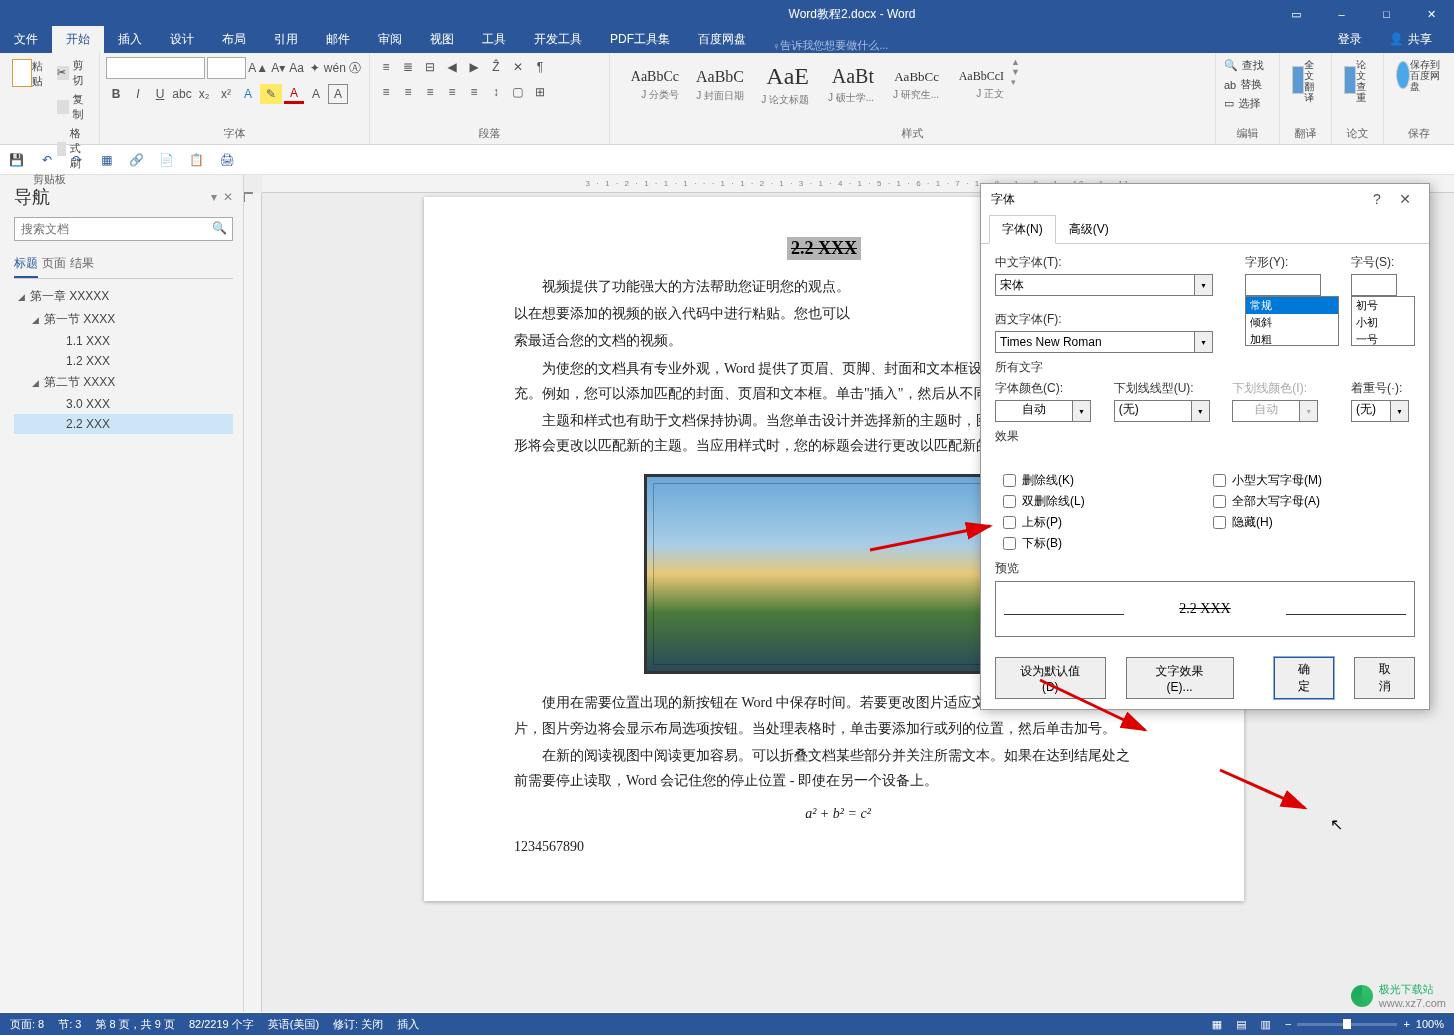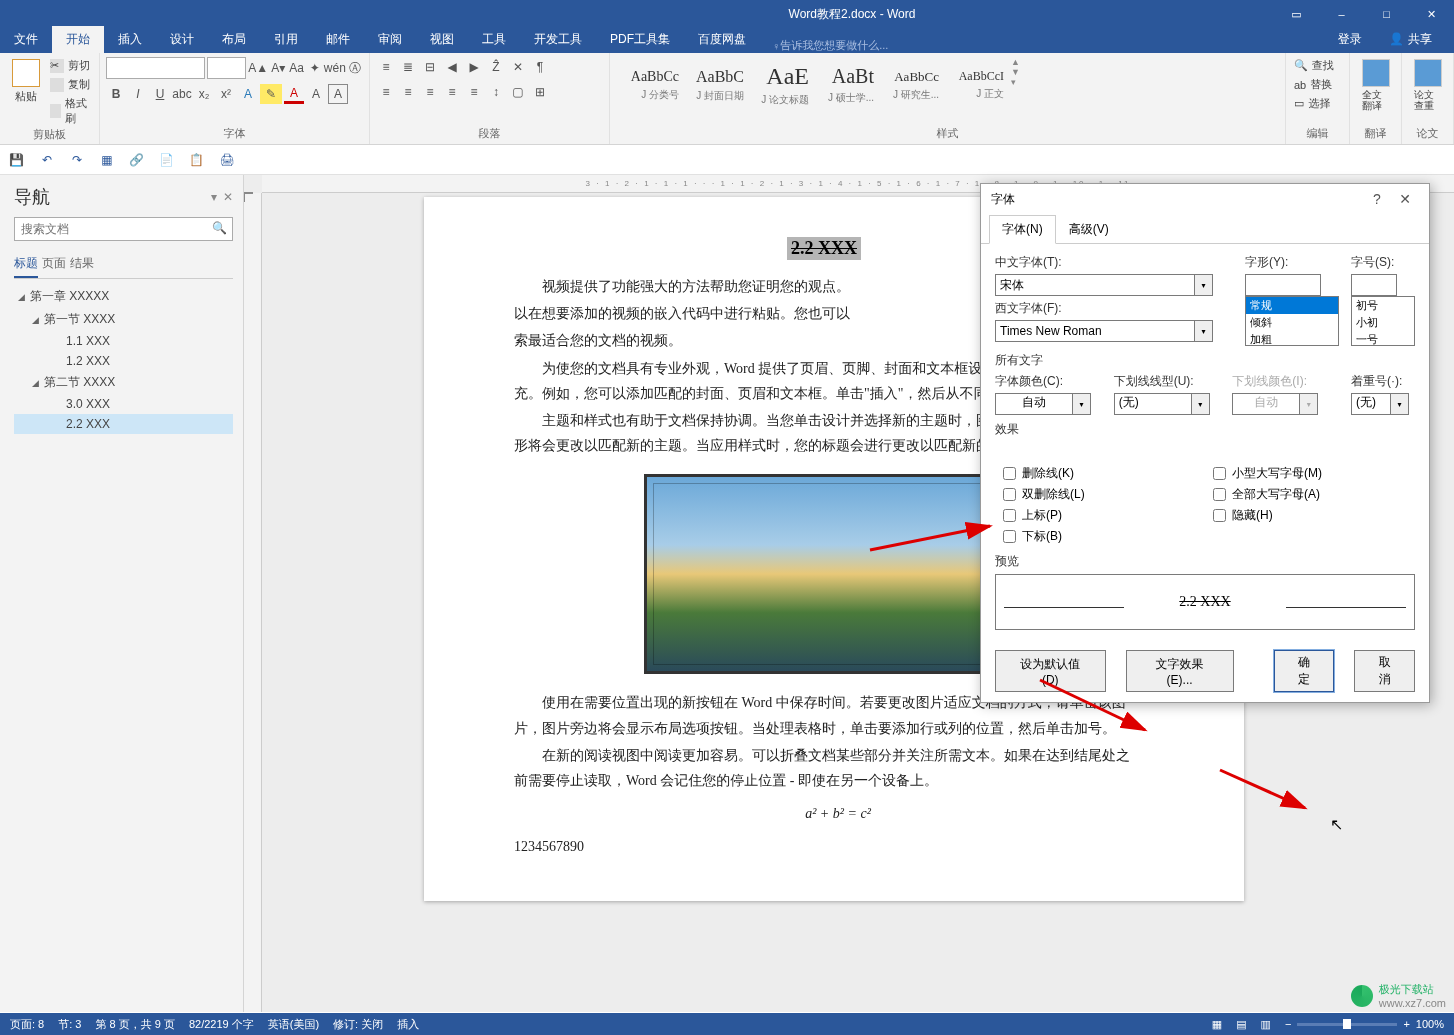--- a/index.html
+++ b/index.html
@@ -10,21 +10,21 @@
 .title-bar .win-btn { width:45px; height:28px; display:flex; align-items:center; justify-content:center; font-size:11px; }
 .ribbon-tabs { height:25px; background:#2b579a; display:flex; color:#fff; font-size:12px; align-items:flex-end; }
 .ribbon-tab { padding:5px 14px; cursor:pointer; }
 .ribbon-tab.active { background:#f3f3f3; color:#2b579a; }
 .ribbon-right { margin-left:auto; display:flex; padding-right:8px; }
 .tell-me { display:flex; align-items:center; color:#a8bde0; margin-left:12px; font-size:11px; }
 .ribbon-body { height:92px; background:#f3f3f3; border-bottom:1px solid #d4d4d4; display:flex; }
 .group { border-right:1px solid #e1e1e1; padding:2px 6px; display:flex; flex-direction:column; justify-content:space-between; position:relative; }
 .group-label { text-align:center; font-size:11px; color:#666; padding-bottom:1px; }
 .group-content { flex:1; display:flex; align-items:flex-start; padding-top:2px; gap:2px; }
-.big-btn { display:flex; flex-direction:column; align-items:center; justify-content:center; padding:2px 6px; font-size:11px; color:#444; min-width:40px; }
+.big-btn { display:flex; align-items:center; justify-content:center; padding:2px 6px; font-size:11px; color:#444; min-width:40px; }
 .big-btn .ico { width:28px; height:28px; background:#fff; border:1px solid #ccc; margin-bottom:2px; }
 .small-btns { display:flex; flex-direction:column; gap:2px; font-size:11px; color:#444; }
 .small-btns div { display:flex; align-items:center; gap:4px; padding:1px 2px; }
 .mini-ico { width:14px; height:14px; background:#ddd; display:inline-block; }
 .font-row { display:flex; gap:2px; align-items:center; margin-bottom:3px; }
 .font-box { border:1px solid #ababab; background:#fff; height:22px; display:flex; align-items:center; padding:0 4px; font-size:12px; width:120px; }
 .font-size-box { width:46px; border:1px solid #ababab; background:#fff; height:22px; padding:0 4px; }
 .sq-btn { width:20px; height:20px; display:flex; align-items:center; justify-content:center; color:#555; font-size:12px; }
 .sq-btn.b { font-weight:bold; }
 .sq-btn.i { font-style:italic; }
@@ -275,20 +275,29 @@
   </div>
   <div class="group" style="width:52px">
     <div class="group-content">
         <div class="big-btn">
           <div class="ico" style="background:#5a9bd5"></div>
           <span style="font-size:10px;line-height:1.1">论文查重</span>
         </div>
       </div>
     <div class="group-label">论文</div>
   </div>
+  <div class="group" style="width:70px;border-right:none">
+    <div class="group-content">
+        <div class="big-btn">
+          <div class="ico" style="background:#4aa8e8;border-radius:50%"></div>
+          <span style="font-size:10px;line-height:1.1">保存到百度网盘</span>
+        </div>
+      </div>
+    <div class="group-label">保存</div>
+  </div>
 </div>
 
 <div class="qat">
   <div class="qat-btn">💾</div>
   <div class="qat-btn">↶</div>
   <div class="qat-btn">↷</div>
   <div class="qat-btn">▦</div>
   <div class="qat-btn">🔗</div>
   <div class="qat-btn">📄</div>
   <div class="qat-btn">📋</div>
@@ -375,21 +384,21 @@
     <div class="dlg-tab">高级(V)</div>
   </div>
   <div class="dlg-body">
     <div class="dlg-row">
       <div class="dlg-col" style="flex:1.6">
         <div class="dlg-label">中文字体(T):</div>
         <div class="combo">
             <input style="width: 200px;" value="宋体">
             <div class="dd">▾</div>
           </div>
-        <div class="dlg-label" style="margin-top:4px">西文字体(F):</div>
+        <div class="dlg-label" style="margin-top:15px">西文字体(F):</div>
         <div class="combo">
             <input style="width: 200px;" value="Times New Roman">
             <div class="dd">▾</div>
           </div>
       </div>
       <div class="dlg-col" style="width:94px">
         <div class="dlg-label">字形(Y):</div>
         <div class="combo">
             <input style="width: 76px;">
           </div>

